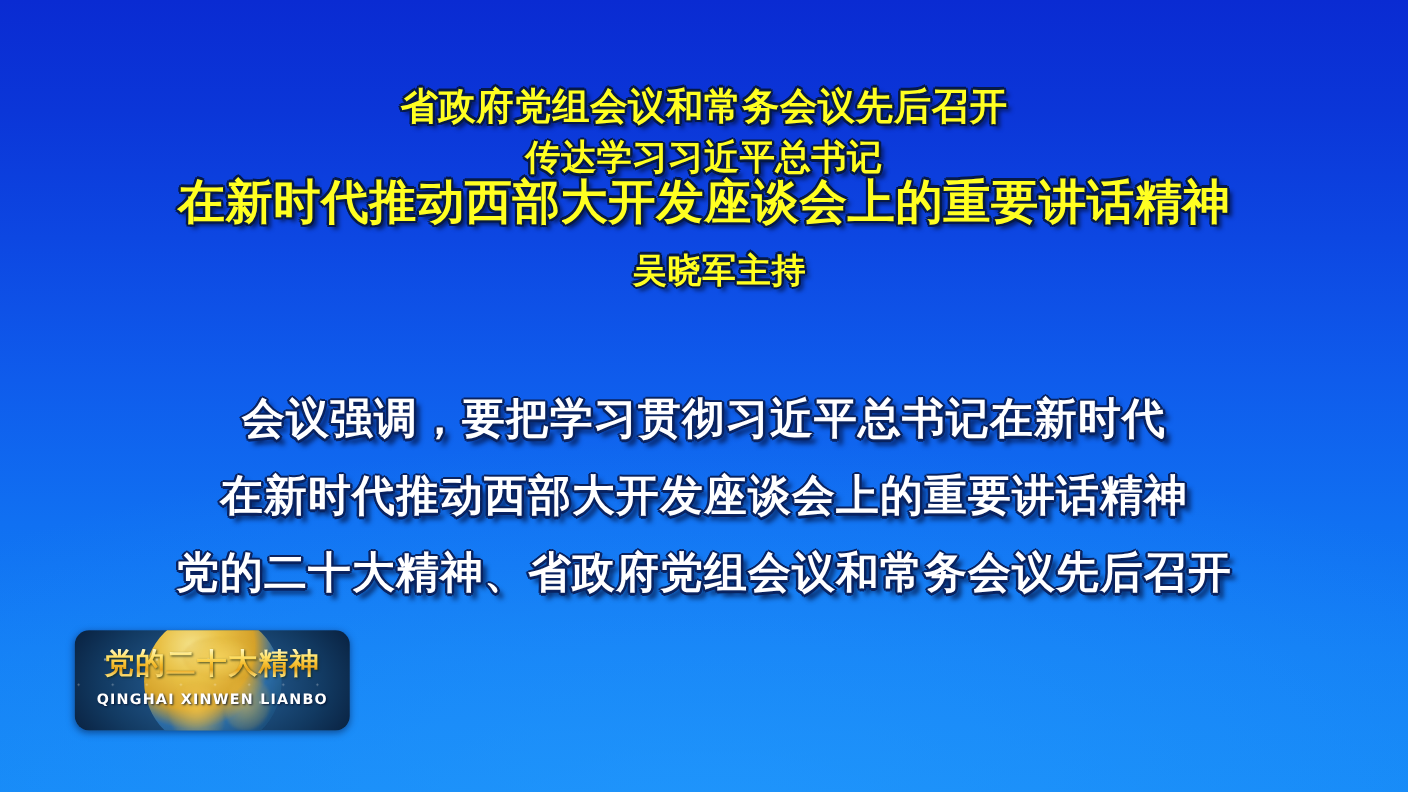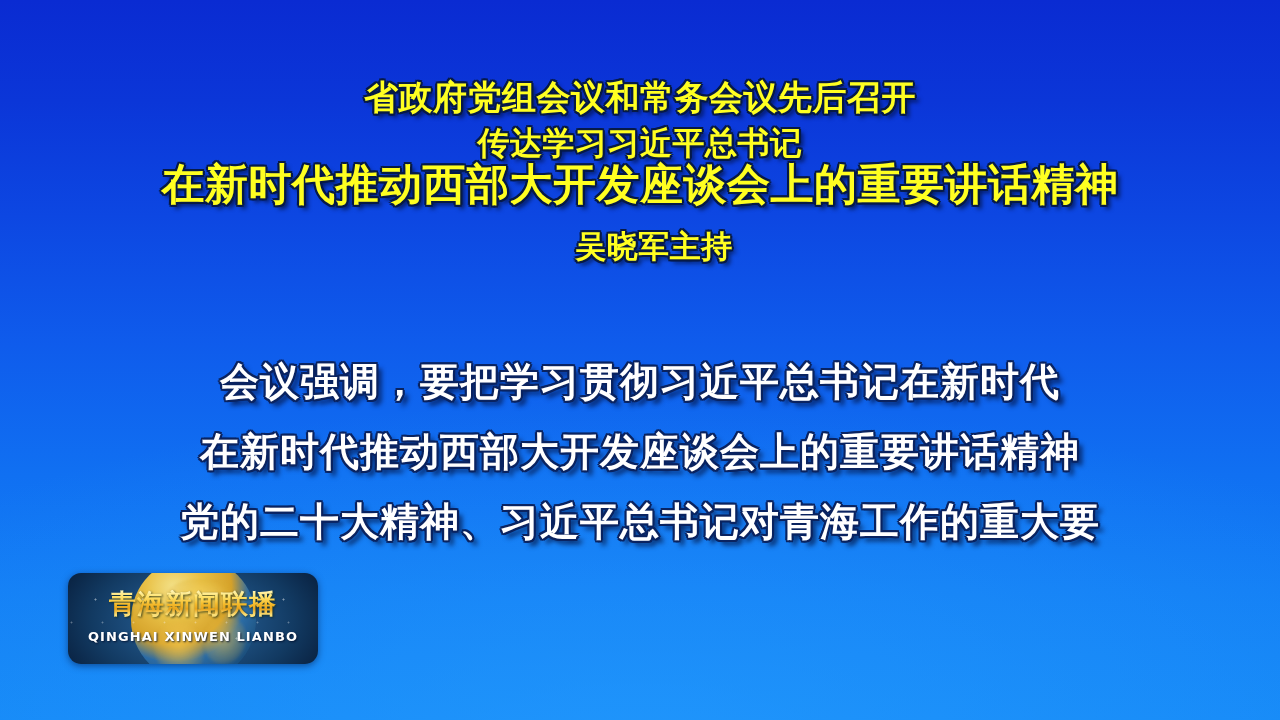--- a/index.html
+++ b/index.html
@@ -290,27 +290,27 @@
   <div id="headline">
     <div class="hl hl-1">省政府党组会议和常务会议先后召开</div>
     <div class="hl hl-2">传达学习习近平总书记</div>
     <div class="hl hl-3">在新时代推动西部大开发座谈会上的重要讲话精神</div>
     <div class="hl hl-5">吴晓军主持</div>
   </div>
 
   <div id="subtitle">
     <div class="sub">会议强调，要把学习贯彻习近平总书记在新时代</div>
     <div class="sub">在新时代推动西部大开发座谈会上的重要讲话精神</div>
-    <div class="sub">党的二十大精神、习近平总书记对青海工作的重大要</div>
+    <div class="sub">党的二十大精神、省政府党组会议和常务会议先后召开</div>
   </div>
 
   <div id="program-badge">
     <div class="badge-globe">
       <div class="badge-continent-a"></div>
       <div class="badge-continent-b"></div>
       <div class="badge-continent-c"></div>
     </div>
     <div class="badge-stars"></div>
-    <div id="badge-title-cn">青海新闻联播</div>
+    <div id="badge-title-cn">党的二十大精神</div>
     <div id="badge-title-en">QINGHAI XINWEN LIANBO</div>
   </div>
 
 </div>
 
 </body></html>

